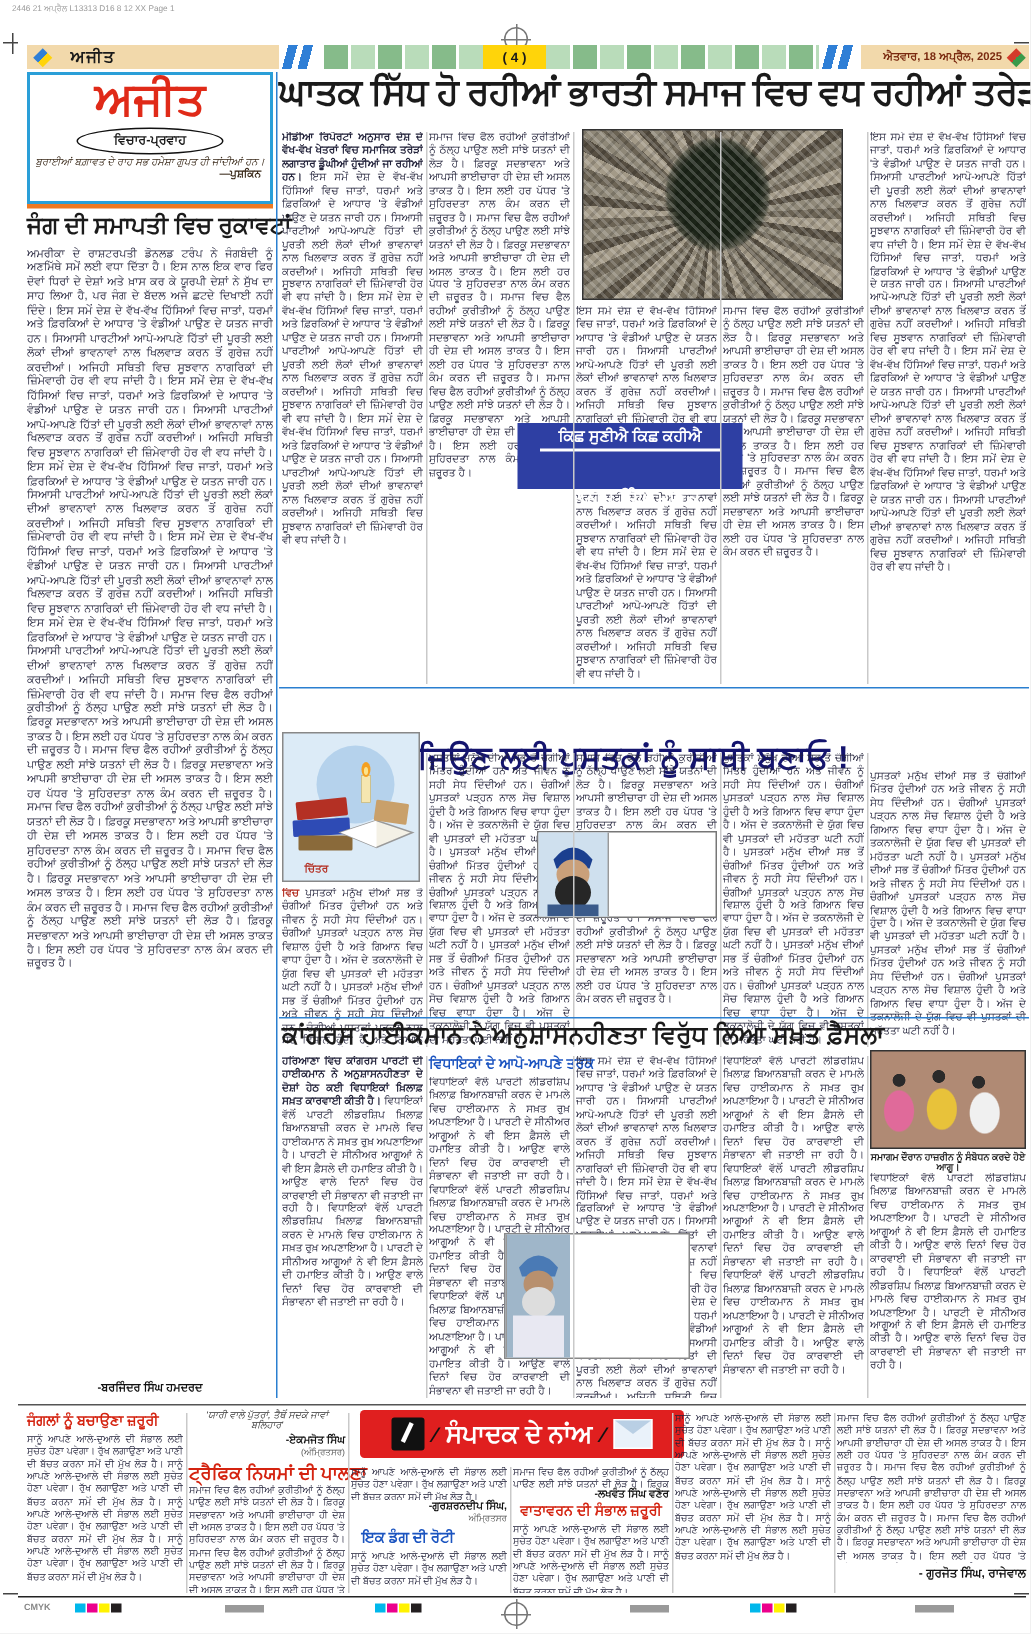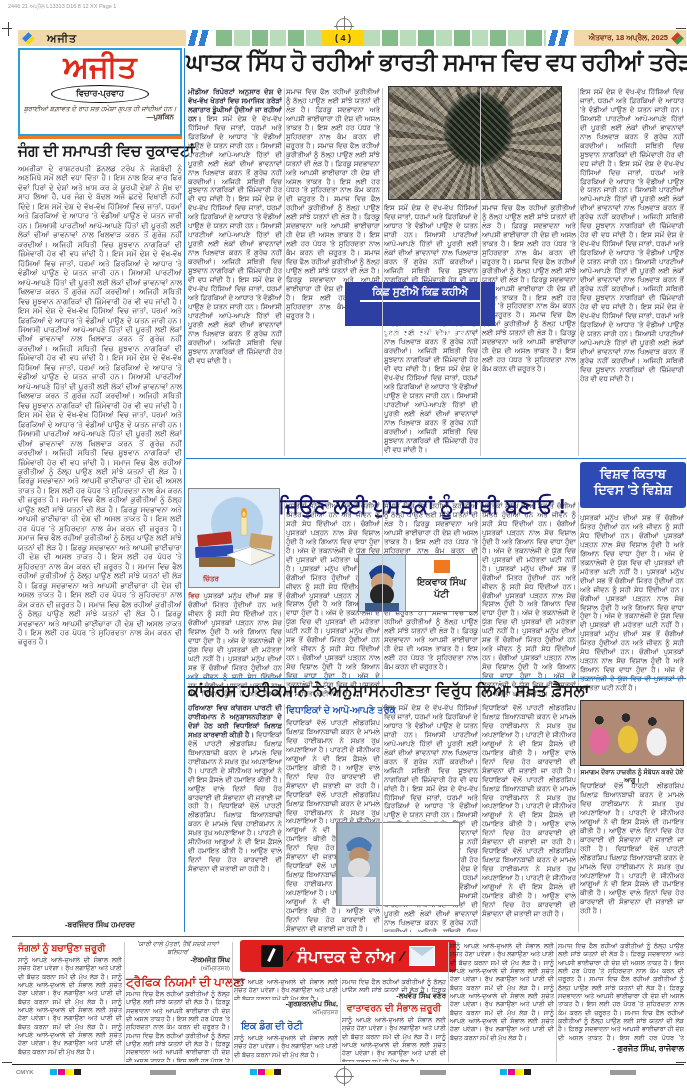--- a/index.html
+++ b/index.html
@@ -112,45 +112,36 @@
       <polygon points="38,66 62,58 86,66 62,76" fill="#f4f1e6" stroke="#999" stroke-width="1"></polygon>
       <polygon points="38,66 62,76 62,58" fill="#ffffff"></polygon>
       <rect x="52" y="28" width="6" height="18" fill="#f5e6b0" stroke="#c9b87a" stroke-width="0.5"></rect>
       <ellipse cx="55" cy="24" rx="3" ry="5" fill="#f5a021"></ellipse>
       <ellipse cx="55" cy="25" rx="1.4" ry="2.6" fill="#fde38a"></ellipse>
       <rect x="62" y="44" width="22" height="14" rx="1" fill="#c9a06a" transform="rotate(8 62 44)"></rect>
       <text x="14" y="92" font-size="7" fill="#b43024" font-weight="bold">ਚਿੱਤਰ</text>
     </svg>
   </div>
 
-  <div class="abs" style="left:580px;top:462px;width:106px;height:46px;background:#2e4bb5;color:#fff;text-align:center;border-radius:3px;">
-    <div style="font-size:13px;font-weight:bold;padding-top:4px;">ਵਿਸ਼ਵ ਕਿਤਾਬ</div>
-    <div style="font-size:13px;font-weight:bold;">ਦਿਵਸ 'ਤੇ ਵਿਸ਼ੇਸ਼</div>
-  </div>
 
   <div class="abs body-txt" style="left:188px;top:592px;width:94px;height:106px;"><span class="bold" style="color:#b43024;">ਵਿਚ</span> <span>ਪੁਸਤਕਾਂ ਮਨੁੱਖ ਦੀਆਂ ਸਭ ਤੋਂ ਚੰਗੀਆਂ ਮਿੱਤਰ ਹੁੰਦੀਆਂ ਹਨ ਅਤੇ ਜੀਵਨ ਨੂੰ ਸਹੀ ਸੇਧ ਦਿੰਦੀਆਂ ਹਨ। ਚੰਗੀਆਂ ਪੁਸਤਕਾਂ ਪੜ੍ਹਨ ਨਾਲ ਸੋਚ ਵਿਸ਼ਾਲ ਹੁੰਦੀ ਹੈ ਅਤੇ ਗਿਆਨ ਵਿਚ ਵਾਧਾ ਹੁੰਦਾ ਹੈ। ਅੱਜ ਦੇ ਤਕਨਾਲੋਜੀ ਦੇ ਯੁੱਗ ਵਿਚ ਵੀ ਪੁਸਤਕਾਂ ਦੀ ਮਹੱਤਤਾ ਘਟੀ ਨਹੀਂ ਹੈ।  ਪੁਸਤਕਾਂ ਮਨੁੱਖ ਦੀਆਂ ਸਭ ਤੋਂ ਚੰਗੀਆਂ ਮਿੱਤਰ ਹੁੰਦੀਆਂ ਹਨ ਅਤੇ ਜੀਵਨ ਨੂੰ ਸਹੀ ਸੇਧ ਦਿੰਦੀਆਂ ਹਨ। ਚੰਗੀਆਂ ਪੁਸਤਕਾਂ ਪੜ੍ਹਨ ਨਾਲ ਸੋਚ ਵਿਸ਼ਾਲ ਹੁੰਦੀ ਹੈ ਅਤੇ ਗਿਆਨ ਵਿਚ ਵਾਧਾ ਹੁੰਦਾ ਹੈ। ਅੱਜ ਦੇ ਤਕਨਾਲੋਜੀ ਦੇ ਯੁੱਗ ਵਿਚ ਵੀ ਪੁਸਤਕਾਂ ਦੀ ਮਹੱਤਤਾ ਘਟੀ ਨਹੀਂ ਹੈ। </span></div>
   <div class="abs body-txt" style="left:286px;top:502px;width:94px;height:196px;"><span>ਪੁਸਤਕਾਂ ਮਨੁੱਖ ਦੀਆਂ ਸਭ ਤੋਂ ਚੰਗੀਆਂ ਮਿੱਤਰ ਹੁੰਦੀਆਂ ਹਨ ਅਤੇ ਜੀਵਨ ਨੂੰ ਸਹੀ ਸੇਧ ਦਿੰਦੀਆਂ ਹਨ। ਚੰਗੀਆਂ ਪੁਸਤਕਾਂ ਪੜ੍ਹਨ ਨਾਲ ਸੋਚ ਵਿਸ਼ਾਲ ਹੁੰਦੀ ਹੈ ਅਤੇ ਗਿਆਨ ਵਿਚ ਵਾਧਾ ਹੁੰਦਾ ਹੈ। ਅੱਜ ਦੇ ਤਕਨਾਲੋਜੀ ਦੇ ਯੁੱਗ ਵਿਚ ਵੀ ਪੁਸਤਕਾਂ ਦੀ ਮਹੱਤਤਾ ਘਟੀ ਨਹੀਂ ਹੈ।  ਪੁਸਤਕਾਂ ਮਨੁੱਖ ਦੀਆਂ ਸਭ ਤੋਂ ਚੰਗੀਆਂ ਮਿੱਤਰ ਹੁੰਦੀਆਂ ਹਨ ਅਤੇ ਜੀਵਨ ਨੂੰ ਸਹੀ ਸੇਧ ਦਿੰਦੀਆਂ ਹਨ। ਚੰਗੀਆਂ ਪੁਸਤਕਾਂ ਪੜ੍ਹਨ ਨਾਲ ਸੋਚ ਵਿਸ਼ਾਲ ਹੁੰਦੀ ਹੈ ਅਤੇ ਗਿਆਨ ਵਿਚ ਵਾਧਾ ਹੁੰਦਾ ਹੈ। ਅੱਜ ਦੇ ਤਕਨਾਲੋਜੀ ਦੇ ਯੁੱਗ ਵਿਚ ਵੀ ਪੁਸਤਕਾਂ ਦੀ ਮਹੱਤਤਾ ਘਟੀ ਨਹੀਂ ਹੈ।  ਪੁਸਤਕਾਂ ਮਨੁੱਖ ਦੀਆਂ ਸਭ ਤੋਂ ਚੰਗੀਆਂ ਮਿੱਤਰ ਹੁੰਦੀਆਂ ਹਨ ਅਤੇ ਜੀਵਨ ਨੂੰ ਸਹੀ ਸੇਧ ਦਿੰਦੀਆਂ ਹਨ। ਚੰਗੀਆਂ ਪੁਸਤਕਾਂ ਪੜ੍ਹਨ ਨਾਲ ਸੋਚ ਵਿਸ਼ਾਲ ਹੁੰਦੀ ਹੈ ਅਤੇ ਗਿਆਨ ਵਿਚ ਵਾਧਾ ਹੁੰਦਾ ਹੈ। ਅੱਜ ਦੇ ਤਕਨਾਲੋਜੀ ਦੇ ਯੁੱਗ ਵਿਚ ਵੀ ਪੁਸਤਕਾਂ ਦੀ ਮਹੱਤਤਾ ਘਟੀ ਨਹੀਂ ਹੈ। </span></div>
   <div class="abs body-txt" style="left:384px;top:502px;width:94px;height:196px;"><span>ਸਮਾਜ ਵਿਚ ਫੈਲ ਰਹੀਆਂ ਕੁਰੀਤੀਆਂ ਨੂੰ ਠੱਲ੍ਹ ਪਾਉਣ ਲਈ ਸਾਂਝੇ ਯਤਨਾਂ ਦੀ ਲੋੜ ਹੈ। ਫ਼ਿਰਕੂ ਸਦਭਾਵਨਾ ਅਤੇ ਆਪਸੀ ਭਾਈਚਾਰਾ ਹੀ ਦੇਸ਼ ਦੀ ਅਸਲ ਤਾਕਤ ਹੈ। ਇਸ ਲਈ ਹਰ ਪੱਧਰ 'ਤੇ ਸੁਹਿਰਦਤਾ ਨਾਲ ਕੰਮ ਕਰਨ ਦੀ ਜ਼ਰੂਰਤ ਹੈ।  ਸਮਾਜ ਵਿਚ ਫੈਲ ਰਹੀਆਂ ਕੁਰੀਤੀਆਂ ਨੂੰ ਠੱਲ੍ਹ ਪਾਉਣ ਲਈ ਸਾਂਝੇ ਯਤਨਾਂ ਦੀ ਲੋੜ ਹੈ। ਫ਼ਿਰਕੂ ਸਦਭਾਵਨਾ ਅਤੇ ਆਪਸੀ ਭਾਈਚਾਰਾ ਹੀ ਦੇਸ਼ ਦੀ ਅਸਲ ਤਾਕਤ ਹੈ। ਇਸ ਲਈ ਹਰ ਪੱਧਰ 'ਤੇ ਸੁਹਿਰਦਤਾ ਨਾਲ ਕੰਮ ਕਰਨ ਦੀ ਜ਼ਰੂਰਤ ਹੈ।  ਸਮਾਜ ਵਿਚ ਫੈਲ ਰਹੀਆਂ ਕੁਰੀਤੀਆਂ ਨੂੰ ਠੱਲ੍ਹ ਪਾਉਣ ਲਈ ਸਾਂਝੇ ਯਤਨਾਂ ਦੀ ਲੋੜ ਹੈ। ਫ਼ਿਰਕੂ ਸਦਭਾਵਨਾ ਅਤੇ ਆਪਸੀ ਭਾਈਚਾਰਾ ਹੀ ਦੇਸ਼ ਦੀ ਅਸਲ ਤਾਕਤ ਹੈ। ਇਸ ਲਈ ਹਰ ਪੱਧਰ 'ਤੇ ਸੁਹਿਰਦਤਾ ਨਾਲ ਕੰਮ ਕਰਨ ਦੀ ਜ਼ਰੂਰਤ ਹੈ। </span></div>
   <div class="abs body-txt" style="left:482px;top:502px;width:94px;height:196px;"><span>ਪੁਸਤਕਾਂ ਮਨੁੱਖ ਦੀਆਂ ਸਭ ਤੋਂ ਚੰਗੀਆਂ ਮਿੱਤਰ ਹੁੰਦੀਆਂ ਹਨ ਅਤੇ ਜੀਵਨ ਨੂੰ ਸਹੀ ਸੇਧ ਦਿੰਦੀਆਂ ਹਨ। ਚੰਗੀਆਂ ਪੁਸਤਕਾਂ ਪੜ੍ਹਨ ਨਾਲ ਸੋਚ ਵਿਸ਼ਾਲ ਹੁੰਦੀ ਹੈ ਅਤੇ ਗਿਆਨ ਵਿਚ ਵਾਧਾ ਹੁੰਦਾ ਹੈ। ਅੱਜ ਦੇ ਤਕਨਾਲੋਜੀ ਦੇ ਯੁੱਗ ਵਿਚ ਵੀ ਪੁਸਤਕਾਂ ਦੀ ਮਹੱਤਤਾ ਘਟੀ ਨਹੀਂ ਹੈ।  ਪੁਸਤਕਾਂ ਮਨੁੱਖ ਦੀਆਂ ਸਭ ਤੋਂ ਚੰਗੀਆਂ ਮਿੱਤਰ ਹੁੰਦੀਆਂ ਹਨ ਅਤੇ ਜੀਵਨ ਨੂੰ ਸਹੀ ਸੇਧ ਦਿੰਦੀਆਂ ਹਨ। ਚੰਗੀਆਂ ਪੁਸਤਕਾਂ ਪੜ੍ਹਨ ਨਾਲ ਸੋਚ ਵਿਸ਼ਾਲ ਹੁੰਦੀ ਹੈ ਅਤੇ ਗਿਆਨ ਵਿਚ ਵਾਧਾ ਹੁੰਦਾ ਹੈ। ਅੱਜ ਦੇ ਤਕਨਾਲੋਜੀ ਦੇ ਯੁੱਗ ਵਿਚ ਵੀ ਪੁਸਤਕਾਂ ਦੀ ਮਹੱਤਤਾ ਘਟੀ ਨਹੀਂ ਹੈ।  ਪੁਸਤਕਾਂ ਮਨੁੱਖ ਦੀਆਂ ਸਭ ਤੋਂ ਚੰਗੀਆਂ ਮਿੱਤਰ ਹੁੰਦੀਆਂ ਹਨ ਅਤੇ ਜੀਵਨ ਨੂੰ ਸਹੀ ਸੇਧ ਦਿੰਦੀਆਂ ਹਨ। ਚੰਗੀਆਂ ਪੁਸਤਕਾਂ ਪੜ੍ਹਨ ਨਾਲ ਸੋਚ ਵਿਸ਼ਾਲ ਹੁੰਦੀ ਹੈ ਅਤੇ ਗਿਆਨ ਵਿਚ ਵਾਧਾ ਹੁੰਦਾ ਹੈ। ਅੱਜ ਦੇ ਤਕਨਾਲੋਜੀ ਦੇ ਯੁੱਗ ਵਿਚ ਵੀ ਪੁਸਤਕਾਂ ਦੀ ਮਹੱਤਤਾ ਘਟੀ ਨਹੀਂ ਹੈ। </span></div>
   <div class="abs body-txt" style="left:580px;top:514px;width:104px;height:184px;"><span>ਪੁਸਤਕਾਂ ਮਨੁੱਖ ਦੀਆਂ ਸਭ ਤੋਂ ਚੰਗੀਆਂ ਮਿੱਤਰ ਹੁੰਦੀਆਂ ਹਨ ਅਤੇ ਜੀਵਨ ਨੂੰ ਸਹੀ ਸੇਧ ਦਿੰਦੀਆਂ ਹਨ। ਚੰਗੀਆਂ ਪੁਸਤਕਾਂ ਪੜ੍ਹਨ ਨਾਲ ਸੋਚ ਵਿਸ਼ਾਲ ਹੁੰਦੀ ਹੈ ਅਤੇ ਗਿਆਨ ਵਿਚ ਵਾਧਾ ਹੁੰਦਾ ਹੈ। ਅੱਜ ਦੇ ਤਕਨਾਲੋਜੀ ਦੇ ਯੁੱਗ ਵਿਚ ਵੀ ਪੁਸਤਕਾਂ ਦੀ ਮਹੱਤਤਾ ਘਟੀ ਨਹੀਂ ਹੈ।  ਪੁਸਤਕਾਂ ਮਨੁੱਖ ਦੀਆਂ ਸਭ ਤੋਂ ਚੰਗੀਆਂ ਮਿੱਤਰ ਹੁੰਦੀਆਂ ਹਨ ਅਤੇ ਜੀਵਨ ਨੂੰ ਸਹੀ ਸੇਧ ਦਿੰਦੀਆਂ ਹਨ। ਚੰਗੀਆਂ ਪੁਸਤਕਾਂ ਪੜ੍ਹਨ ਨਾਲ ਸੋਚ ਵਿਸ਼ਾਲ ਹੁੰਦੀ ਹੈ ਅਤੇ ਗਿਆਨ ਵਿਚ ਵਾਧਾ ਹੁੰਦਾ ਹੈ। ਅੱਜ ਦੇ ਤਕਨਾਲੋਜੀ ਦੇ ਯੁੱਗ ਵਿਚ ਵੀ ਪੁਸਤਕਾਂ ਦੀ ਮਹੱਤਤਾ ਘਟੀ ਨਹੀਂ ਹੈ।  ਪੁਸਤਕਾਂ ਮਨੁੱਖ ਦੀਆਂ ਸਭ ਤੋਂ ਚੰਗੀਆਂ ਮਿੱਤਰ ਹੁੰਦੀਆਂ ਹਨ ਅਤੇ ਜੀਵਨ ਨੂੰ ਸਹੀ ਸੇਧ ਦਿੰਦੀਆਂ ਹਨ। ਚੰਗੀਆਂ ਪੁਸਤਕਾਂ ਪੜ੍ਹਨ ਨਾਲ ਸੋਚ ਵਿਸ਼ਾਲ ਹੁੰਦੀ ਹੈ ਅਤੇ ਗਿਆਨ ਵਿਚ ਵਾਧਾ ਹੁੰਦਾ ਹੈ। ਅੱਜ ਦੇ ਤਕਨਾਲੋਜੀ ਦੇ ਯੁੱਗ ਵਿਚ ਵੀ ਪੁਸਤਕਾਂ ਦੀ ਮਹੱਤਤਾ ਘਟੀ ਨਹੀਂ ਹੈ। </span></div>
 
   <div class="abs" style="left:358px;top:554px;width:120px;height:58px;background:#fff;border:1px solid #777;box-sizing:border-box;display:flex;">
     <div style="width:46px;height:100%;background:#cfe0ee;border-right:1px solid #999;position:relative;overflow:hidden;">
       <svg width="46" height="56" viewBox="0 0 46 56">
         <rect width="46" height="56" fill="#cfe0ee"></rect>
         <path d="M10 18 Q23 2 36 18 L34 24 L12 24 Z" fill="#1b3f8f"></path>
         <ellipse cx="23" cy="28" rx="11" ry="10" fill="#caa07a"></ellipse>
         <ellipse cx="23" cy="40" rx="12" ry="11" fill="#262626"></ellipse>
         <rect x="6" y="48" width="34" height="8" fill="#3a5a8a"></rect>
       </svg>
-    </div>
-    <div style="flex:1;text-align:center;">
-      <div style="width:16px;height:13px;background:#f07820;margin:5px auto 3px auto;"></div>
-      <div style="font-size:9.5px;font-weight:bold;">ਇਕਵਾਕ ਸਿੰਘ</div>
-      <div style="font-size:9.5px;font-weight:bold;">ਪੱਟੀ</div>
     </div>
   </div>
 
   <div class="abs rule-v" style="left:284px;top:502px;height:196px;"></div>
   <div class="abs rule-v" style="left:382px;top:502px;height:196px;"></div>
   <div class="abs rule-v" style="left:480px;top:502px;height:196px;"></div>
   <div class="abs rule-v" style="left:578px;top:502px;height:196px;"></div>
 
   <div class="abs" style="left:186px;top:678px;width:500px;height:1px;background:#2a7fd0;"></div>
   <div class="abs nowrap" style="left:188px;top:681px;width:410px;font-size:16.5px;font-weight:bold;">ਕਾਂਗਰਸ ਹਾਈਕਮਾਨ ਨੇ ਅਨੁਸ਼ਾਸਨਹੀਣਤਾ ਵਿਰੁੱਧ ਲਿਆ ਸਖ਼ਤ ਫ਼ੈਸਲਾ</div>

